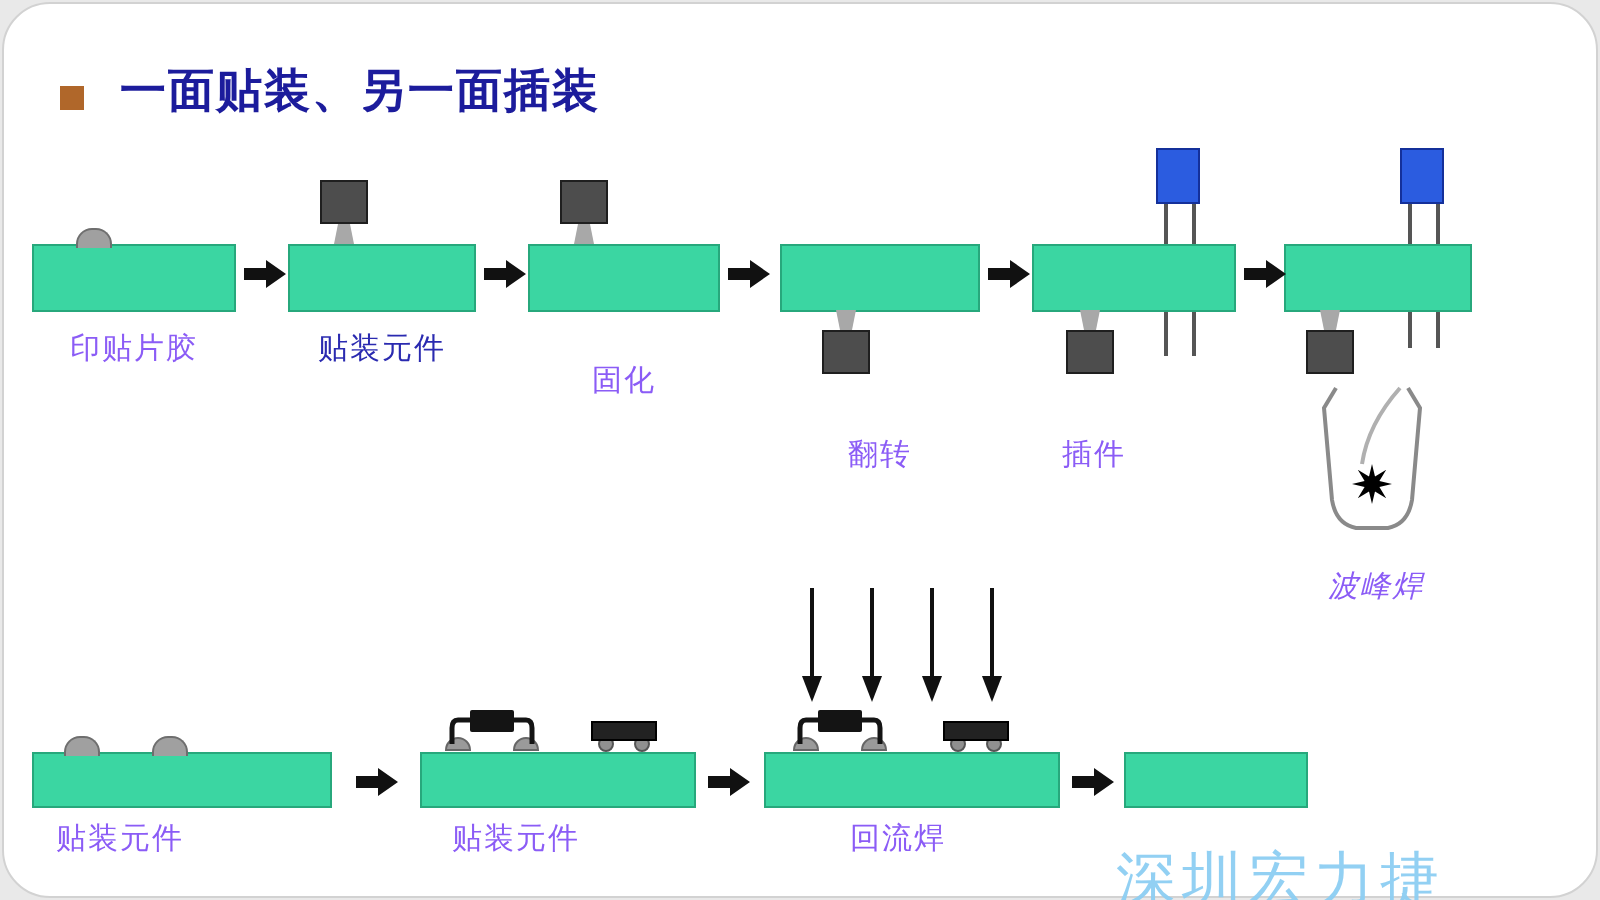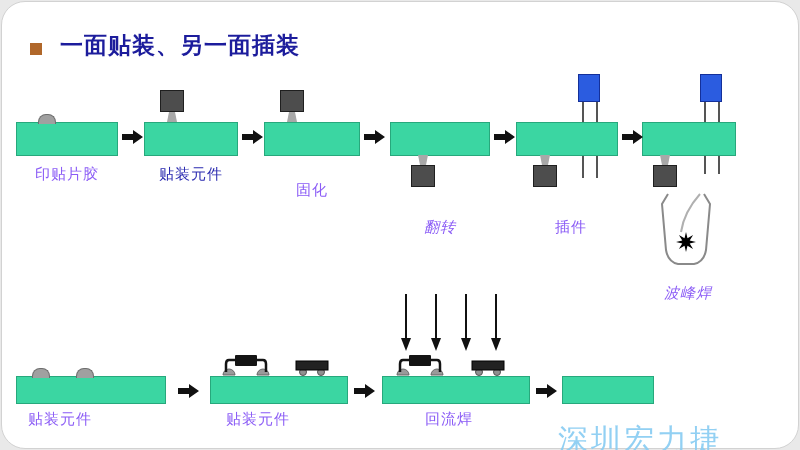--- a/index.html
+++ b/index.html
@@ -93,33 +93,33 @@
     <div class="stem up" style="left:285px;top:110px;"></div>
     <div class="step-label" style="left:262px;top:163px;width:96px;margin-top:16px;">固化</div>
 
     <svg class="flow-arrow" style="left:362px;top:127px;" width="22" height="16" viewBox="0 0 22 16">
         <polygon points="0,5 11,5 11,1 21,8 11,15 11,11 0,11"></polygon>
       </svg>
 
     <div class="board" style="left:388px;top:120px;width:100px;"></div>
     <div class="stem down" style="left:416px;top:153px;"></div>
     <div class="comp-square" style="left:409px;top:163px;"></div>
-    <div class="step-label" style="left:388px;top:216px;width:100px;font-style:italic;">翻转</div>
+    <div class="step-label" style="left:388px;top:216px;width:100px;">翻转</div>
 
     <svg class="flow-arrow" style="left:492px;top:127px;" width="22" height="16" viewBox="0 0 22 16">
         <polygon points="0,5 11,5 11,1 21,8 11,15 11,11 0,11"></polygon>
       </svg>
 
     <div class="board" style="left:514px;top:120px;width:102px;"></div>
     <div class="stem down" style="left:538px;top:153px;"></div>
     <div class="comp-square" style="left:531px;top:163px;"></div>
     <div class="lead" style="left:580px;top:100px;height:76px;"></div>
     <div class="lead" style="left:594px;top:100px;height:76px;"></div>
     <div class="cap-body" style="left:576px;top:72px;"></div>
-    <div class="step-label" style="left:518px;top:216px;width:102px;">插件</div>
+    <div class="step-label" style="left:494px;top:216px;width:102px;">插件</div>
 
     <svg class="flow-arrow" style="left:620px;top:127px;" width="22" height="16" viewBox="0 0 22 16">
         <polygon points="0,5 11,5 11,1 21,8 11,15 11,11 0,11"></polygon>
       </svg>
 
     <div class="board" style="left:640px;top:120px;width:94px;"></div>
     <div class="stem down" style="left:658px;top:153px;"></div>
     <div class="comp-square" style="left:651px;top:163px;"></div>
     <div class="lead" style="left:702px;top:100px;height:72px;"></div>
     <div class="lead" style="left:716px;top:100px;height:72px;"></div>

